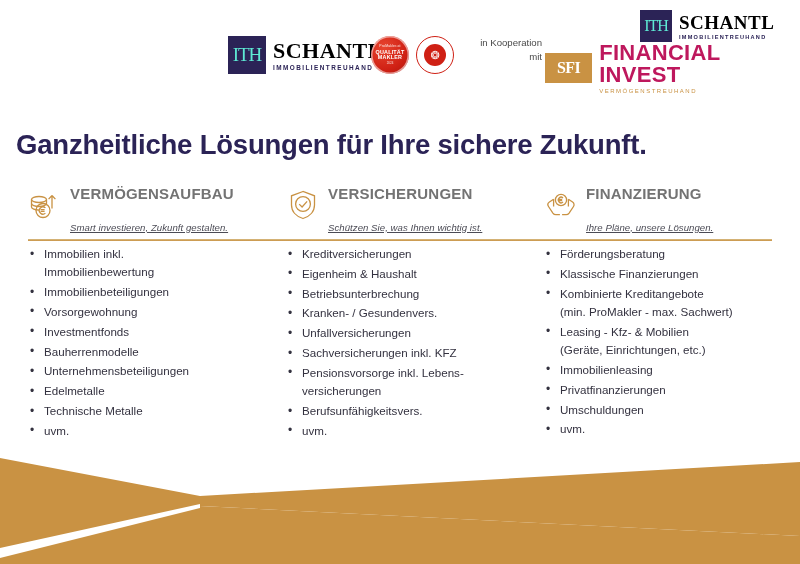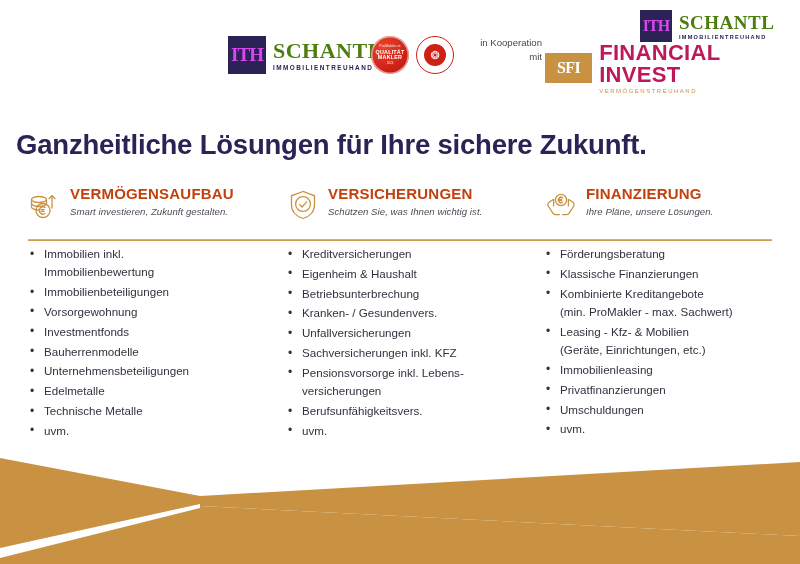--- a/index.html
+++ b/index.html
@@ -11,26 +11,26 @@
   }
   .page { position: relative; width: 800px; height: 564px; background: #fff; }
 
   
   .header { position: relative; height: 108px; }
 
   .logo-ith-main { position: absolute; left: 228px; top: 36px; display: flex; align-items: center; }
   .ith-mark {
     width: 38px; height: 38px; background: #2b2356;
     display: flex; align-items: center; justify-content: center;
-    color: #d946ef; font-family: "Liberation Serif", serif;
-    font-weight: bold; font-size: 19px; letter-spacing: -1px;
+    color: #5eead4; font-family: "Liberation Serif", serif;
+    font-weight: normal; font-size: 19px; letter-spacing: -1px;
   }
   .ith-words { margin-left: 7px; }
   .ith-name {
-    color: #4d7c0f; font-family: "Liberation Serif", serif;
+    color: #000000; font-family: "Liberation Serif", serif;
     font-weight: bold; font-size: 22px; letter-spacing: 0.5px; line-height: 1;
   }
   .ith-sub {
     color: #2b2356; font-size: 6.4px; font-weight: bold;
     letter-spacing: 1.45px; margin-top: 2px;
   }
 
   .seal { position: absolute; border-radius: 50%; }
   .seal-qm {
     left: 371px; top: 36px; width: 38px; height: 38px;
@@ -89,24 +89,24 @@
   .columns { position: absolute; left: 0; top: 186px; width: 800px; display: flex; }
   .col { width: 252px; }
   .col-1 { margin-left: 28px; }
   .col-2 { margin-left: 6px; }
   .col-3 { margin-left: 6px; }
 
   .col-head { display: flex; align-items: flex-start; height: 42px; }
   .col-icon { width: 34px; height: 34px; flex: 0 0 34px; margin-top: 2px; }
   .col-titles { margin-left: 8px; }
   .col-title {
-    color: #c2410c; font-size: 15px; font-weight: bold; letter-spacing: .2px; line-height: 1.1;
+    color: #737373; font-size: 15px; font-weight: bold; letter-spacing: .2px; line-height: 1.1;
   }
   .col-tag {
-    color: #4b4b55; font-size: 9.6px; font-style: italic; margin-top: 3px; letter-spacing: .05px;
+    color: #4b4b55; font-size: 9.6px; font-style: italic; margin-top: 19px; letter-spacing: .05px; text-decoration: underline;
   }
 
   .rule {
     position: absolute; left: 28px; top: 239px; width: 744px;
     height: 2px; background: linear-gradient(#d8bd86, #c99243);
   }
 
   .bullets { margin-top: 17px; list-style: none; }
   .bullets li {
     position: relative; padding-left: 16px;

